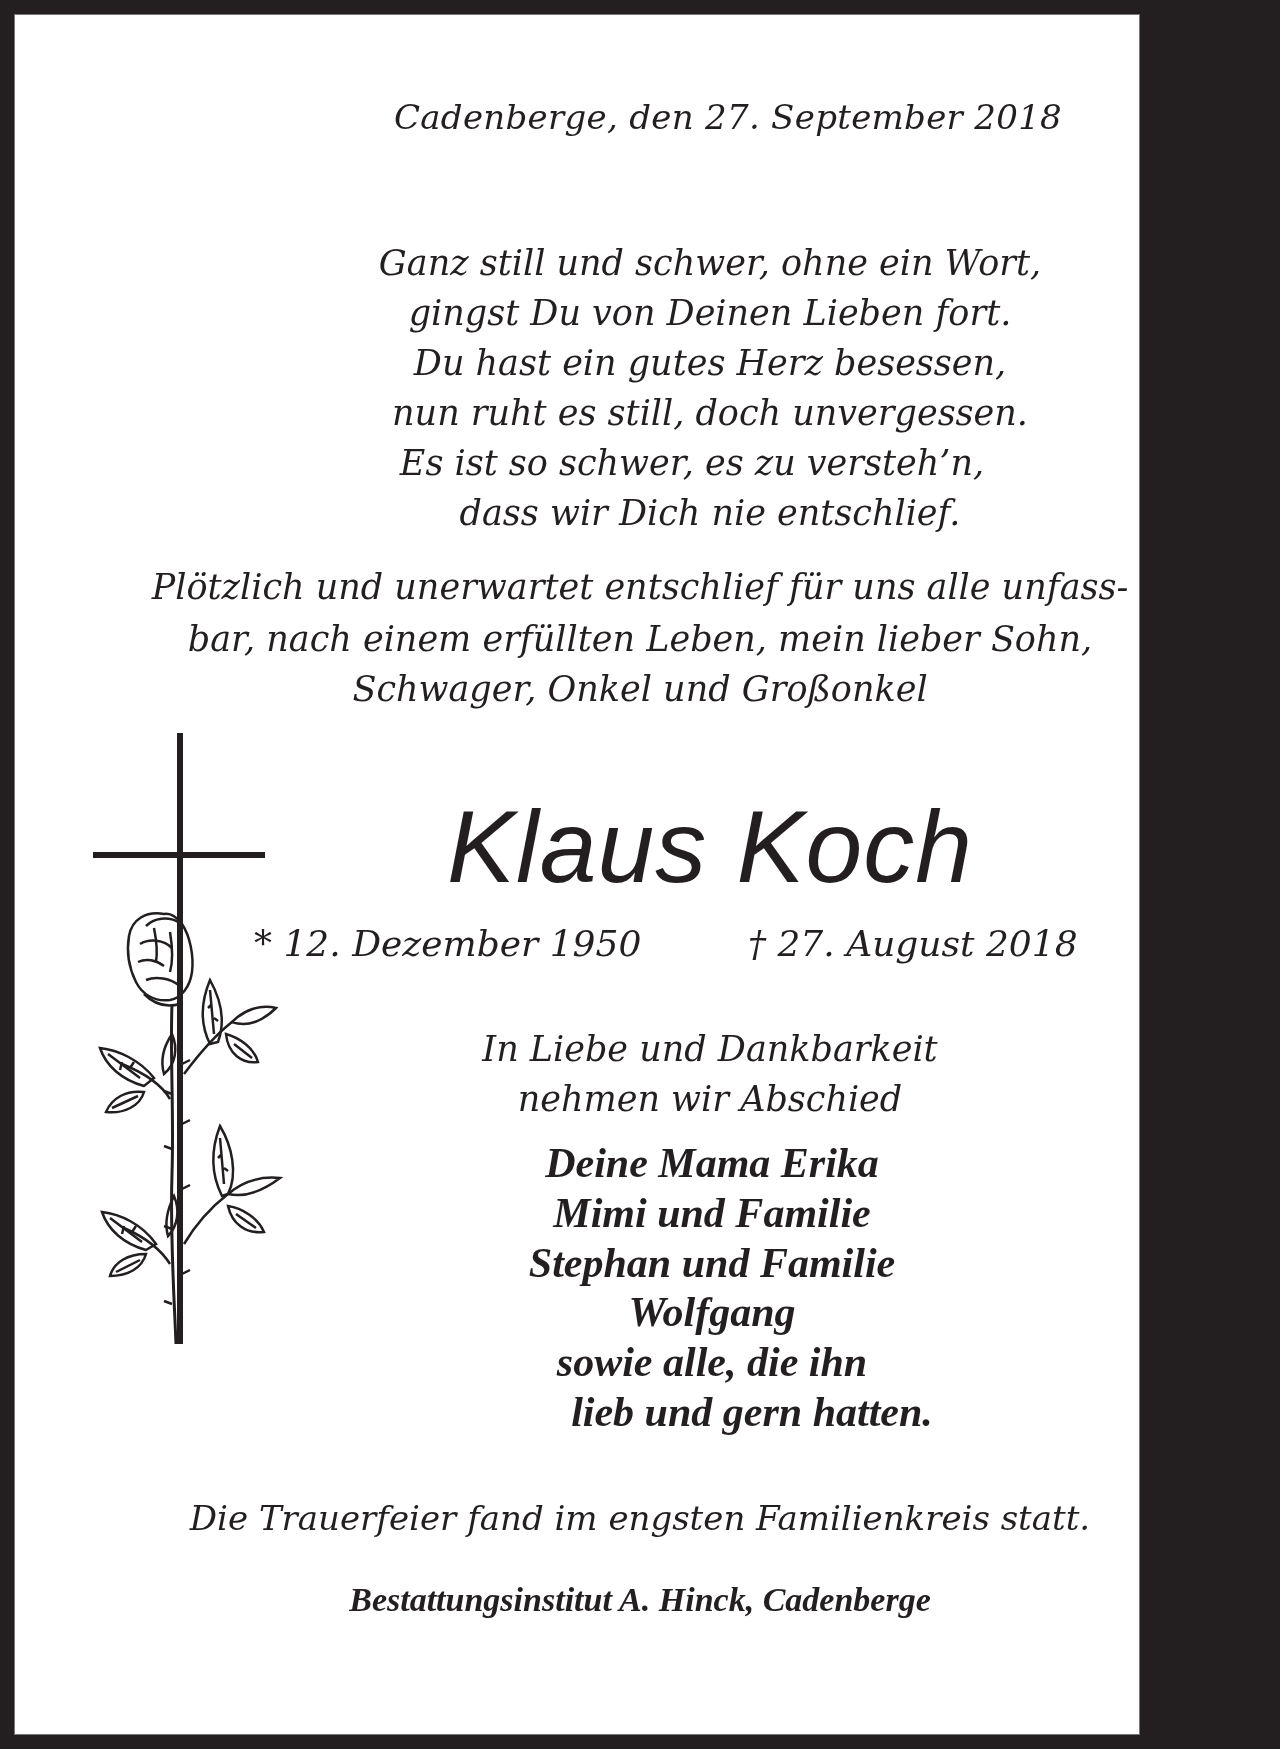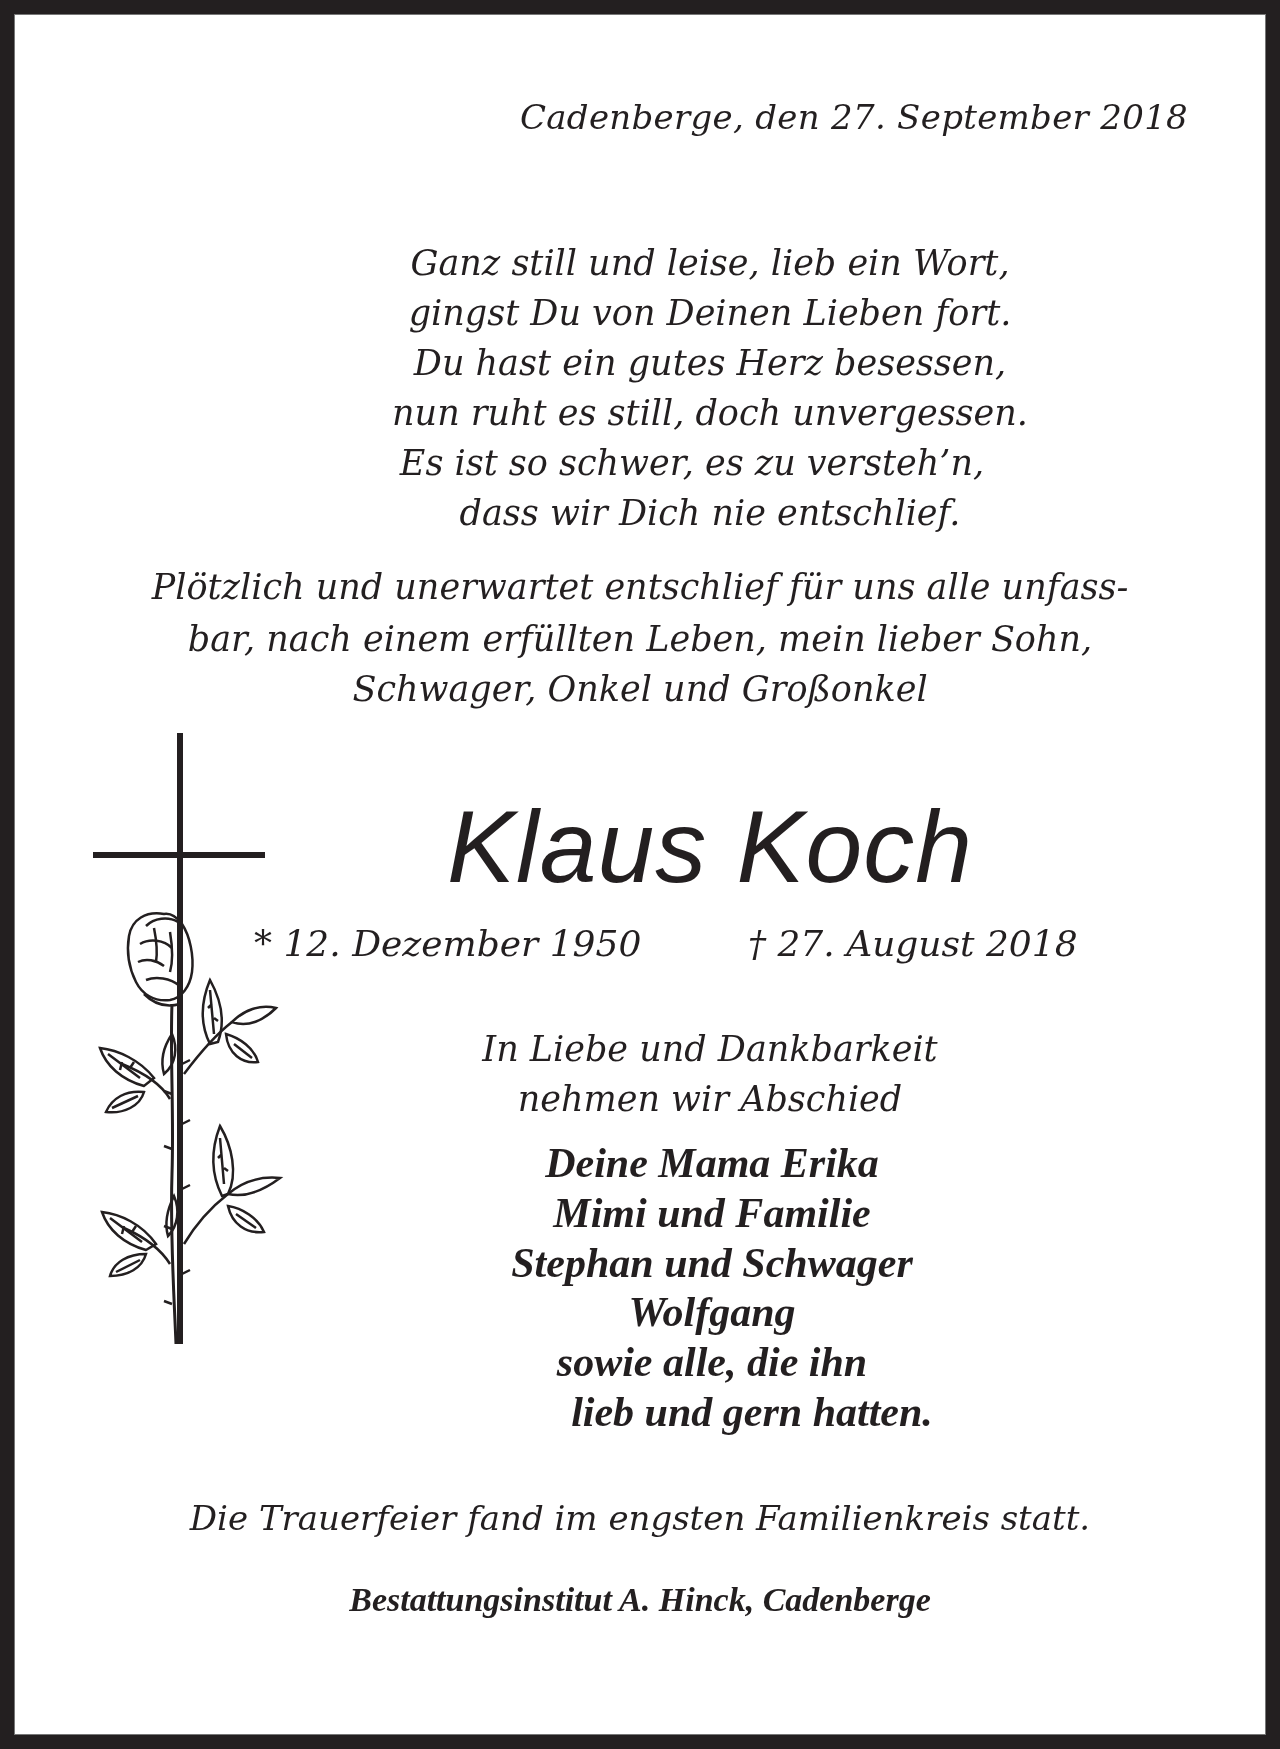--- a/index.html
+++ b/index.html
@@ -7,21 +7,21 @@
     width: 1280px; height: 1749px;
     background: #231f20;
     position: relative;
     overflow: hidden;
     font-family: "DejaVu Serif", "Liberation Serif", serif;
     color: #231f20;
   }
   .card {
     position: absolute;
     left: 14px; top: 14px;
-    width: 1252px; height: 1721px;
+    width: 1126px; height: 1721px;
     background: #ffffff;
     box-shadow: inset 0 0 0 1px #777;
   }
   .line {
     position: absolute;
     white-space: nowrap;
     font-style: italic;
     line-height: 1;
   }
   .center { transform: translateX(-50%); text-align: center; }
@@ -109,42 +109,42 @@
         <path d="M96 1204 L128 1228 M110 1212 l-2 8 M118 1218 l4 -6"></path>
         <path d="M154 1222 C150 1208 154 1194 160 1182 C166 1196 164 1212 154 1222 Z"></path>
         <path d="M132 1240 C114 1240 100 1248 96 1262 C114 1262 128 1254 132 1240 Z"></path>
         <path d="M102 1258 L126 1246"></path>
       </g>
     </g>
   </svg>
 
   <div class="line date-top">Cadenberge, den 27. September 2018</div>
 
-  <div class="line poem center" style="left:696px; top:232px;">Ganz still und leise, lieb ein Wort,</div>
+  <div class="line poem center" style="left:696px; top:232px;">Ganz still und schwer, ohne ein Wort,</div>
   <div class="line poem center" style="left:696px; top:282px;">gingst Du von Deinen Lieben fort.</div>
   <div class="line poem center" style="left:696px; top:332px;">Du hast ein gutes Herz besessen,</div>
   <div class="line poem center" style="left:696px; top:382px;">nun ruht es still, doch unvergessen.</div>
   <div class="line poem center" style="left:678px; top:432px;">Es ist so schwer, es zu versteh’n,</div>
   <div class="line poem center" style="left:696px; top:482px;">dass wir Dich nie entschlief.</div>
 
   <div class="line para center" style="left:626px; top:556px;">Plötzlich und unerwartet entschlief für uns alle unfass-</div>
   <div class="line para center" style="left:626px; top:608px;">bar, nach einem erfüllten Leben, mein lieber Sohn,</div>
   <div class="line para center" style="left:626px; top:658px;">Schwager, Onkel und Großonkel</div>
 
   <div class="line name center" style="left:696px; top:782px;">Klaus Koch</div>
 
   <div class="line lifedate" style="left:240px; top:912px;">* 12. Dezember 1950</div>
   <div class="line lifedate" style="left:734px; top:912px;">† 27. August 2018</div>
 
   <div class="line farewell center" style="left:696px; top:1018px;">In Liebe und Dankbarkeit</div>
   <div class="line farewell center" style="left:696px; top:1068px;text-align:center;">nehmen wir Abschied</div>
 
   <div class="line mourner center" style="left:698px; top:1128px;">Deine Mama Erika</div>
   <div class="line mourner center" style="left:698px; top:1178px;">Mimi und Familie</div>
-  <div class="line mourner center" style="left:698px; top:1228px;">Stephan und Schwager</div>
+  <div class="line mourner center" style="left:698px; top:1228px;">Stephan und Familie</div>
   <div class="line mourner center" style="left:698px; top:1277px;">Wolfgang</div>
   <div class="line mourner center" style="left:698px; top:1327px;">sowie alle, die ihn</div>
   <div class="line mourner center" style="left:698px; top:1377px;margin-left:40px;">lieb und gern hatten.</div>
 
   <div class="line service center" style="left:626px; top:1487px;">Die Trauerfeier fand im engsten Familienkreis statt.</div>
 
   <div class="line undertaker center" style="left:626px; top:1569px;">Bestattungsinstitut A. Hinck, Cadenberge</div>
 </div>
 
 </body></html>

